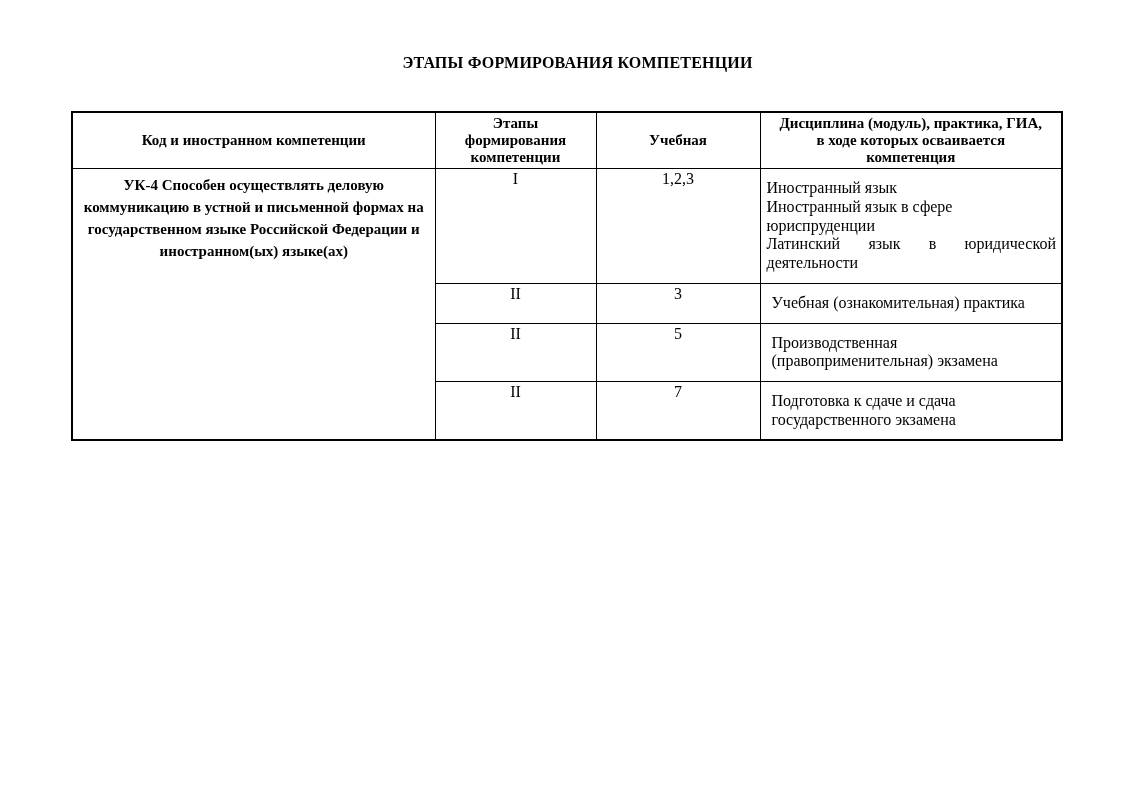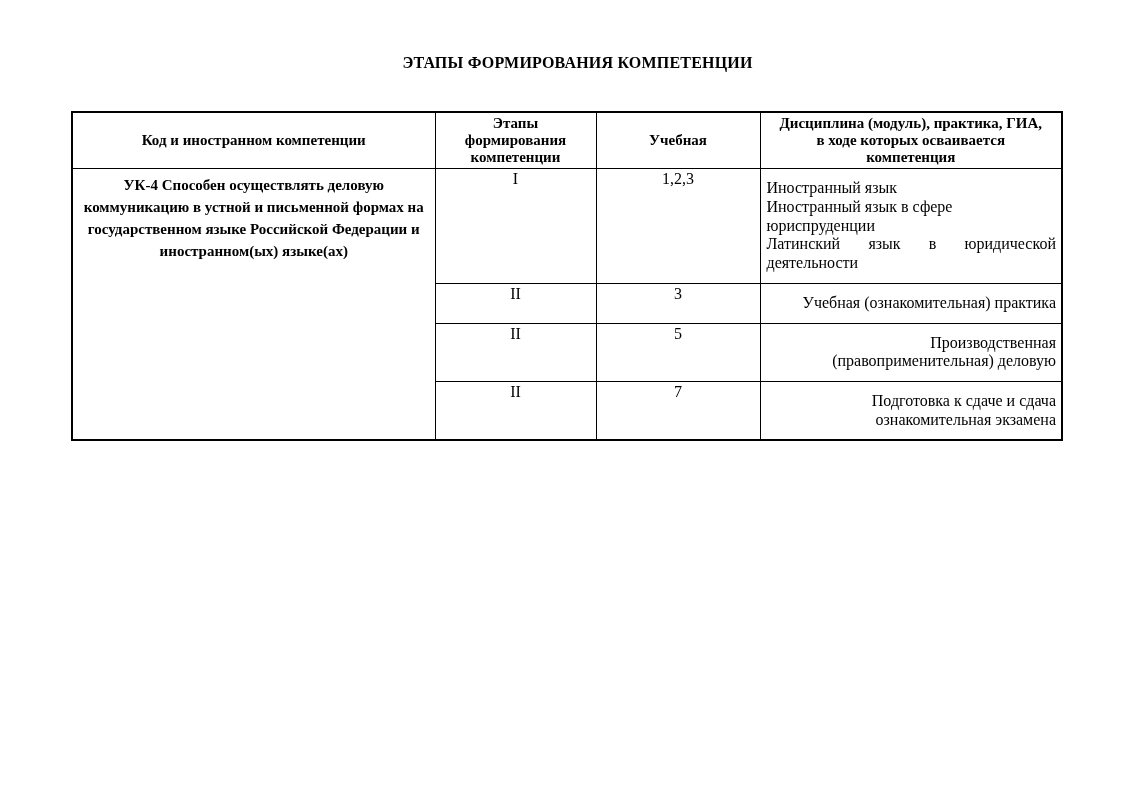--- a/index.html
+++ b/index.html
@@ -77,21 +77,21 @@
   td.stage, td.sem {
     text-align: center;
     padding-top: 1px;
   }
   td.disc {
     white-space: pre-line;
     padding-left: 6px;
     padding-right: 5px;
   }
   td.disc.just { text-align: justify; font-family: Liberation Serif, serif; }
-  td.disc.indent { padding-left: 11px; text-align: right; }
+  td.disc.indent { padding-left: 11px; }
 </style>
 </head>
 <body>
 
 <div class="page">
 
   <h1 class="doc-title">ЭТАПЫ ФОРМИРОВАНИЯ КОМПЕТЕНЦИИ</h1>
 
   <div class="table-wrap">
     <table class="comp-table">
@@ -128,25 +128,25 @@
         </tr>
         <tr class="r2">
           <td class="stage">II</td>
           <td class="sem">3</td>
           <td class="disc indent">Учебная (ознакомительная) практика</td>
         </tr>
         <tr class="r3">
           <td class="stage">II</td>
           <td class="sem">5</td>
           <td class="disc indent">Производственная
-(правоприменительная) деловую</td>
+(правоприменительная) экзамена</td>
         </tr>
         <tr class="r4">
           <td class="stage">II</td>
           <td class="sem">7</td>
           <td class="disc indent">Подготовка к сдаче и сдача
-ознакомительная экзамена</td>
+государственного экзамена</td>
         </tr>
       </tbody>
     </table>
   </div>
 
 </div>
 
 </body></html>

